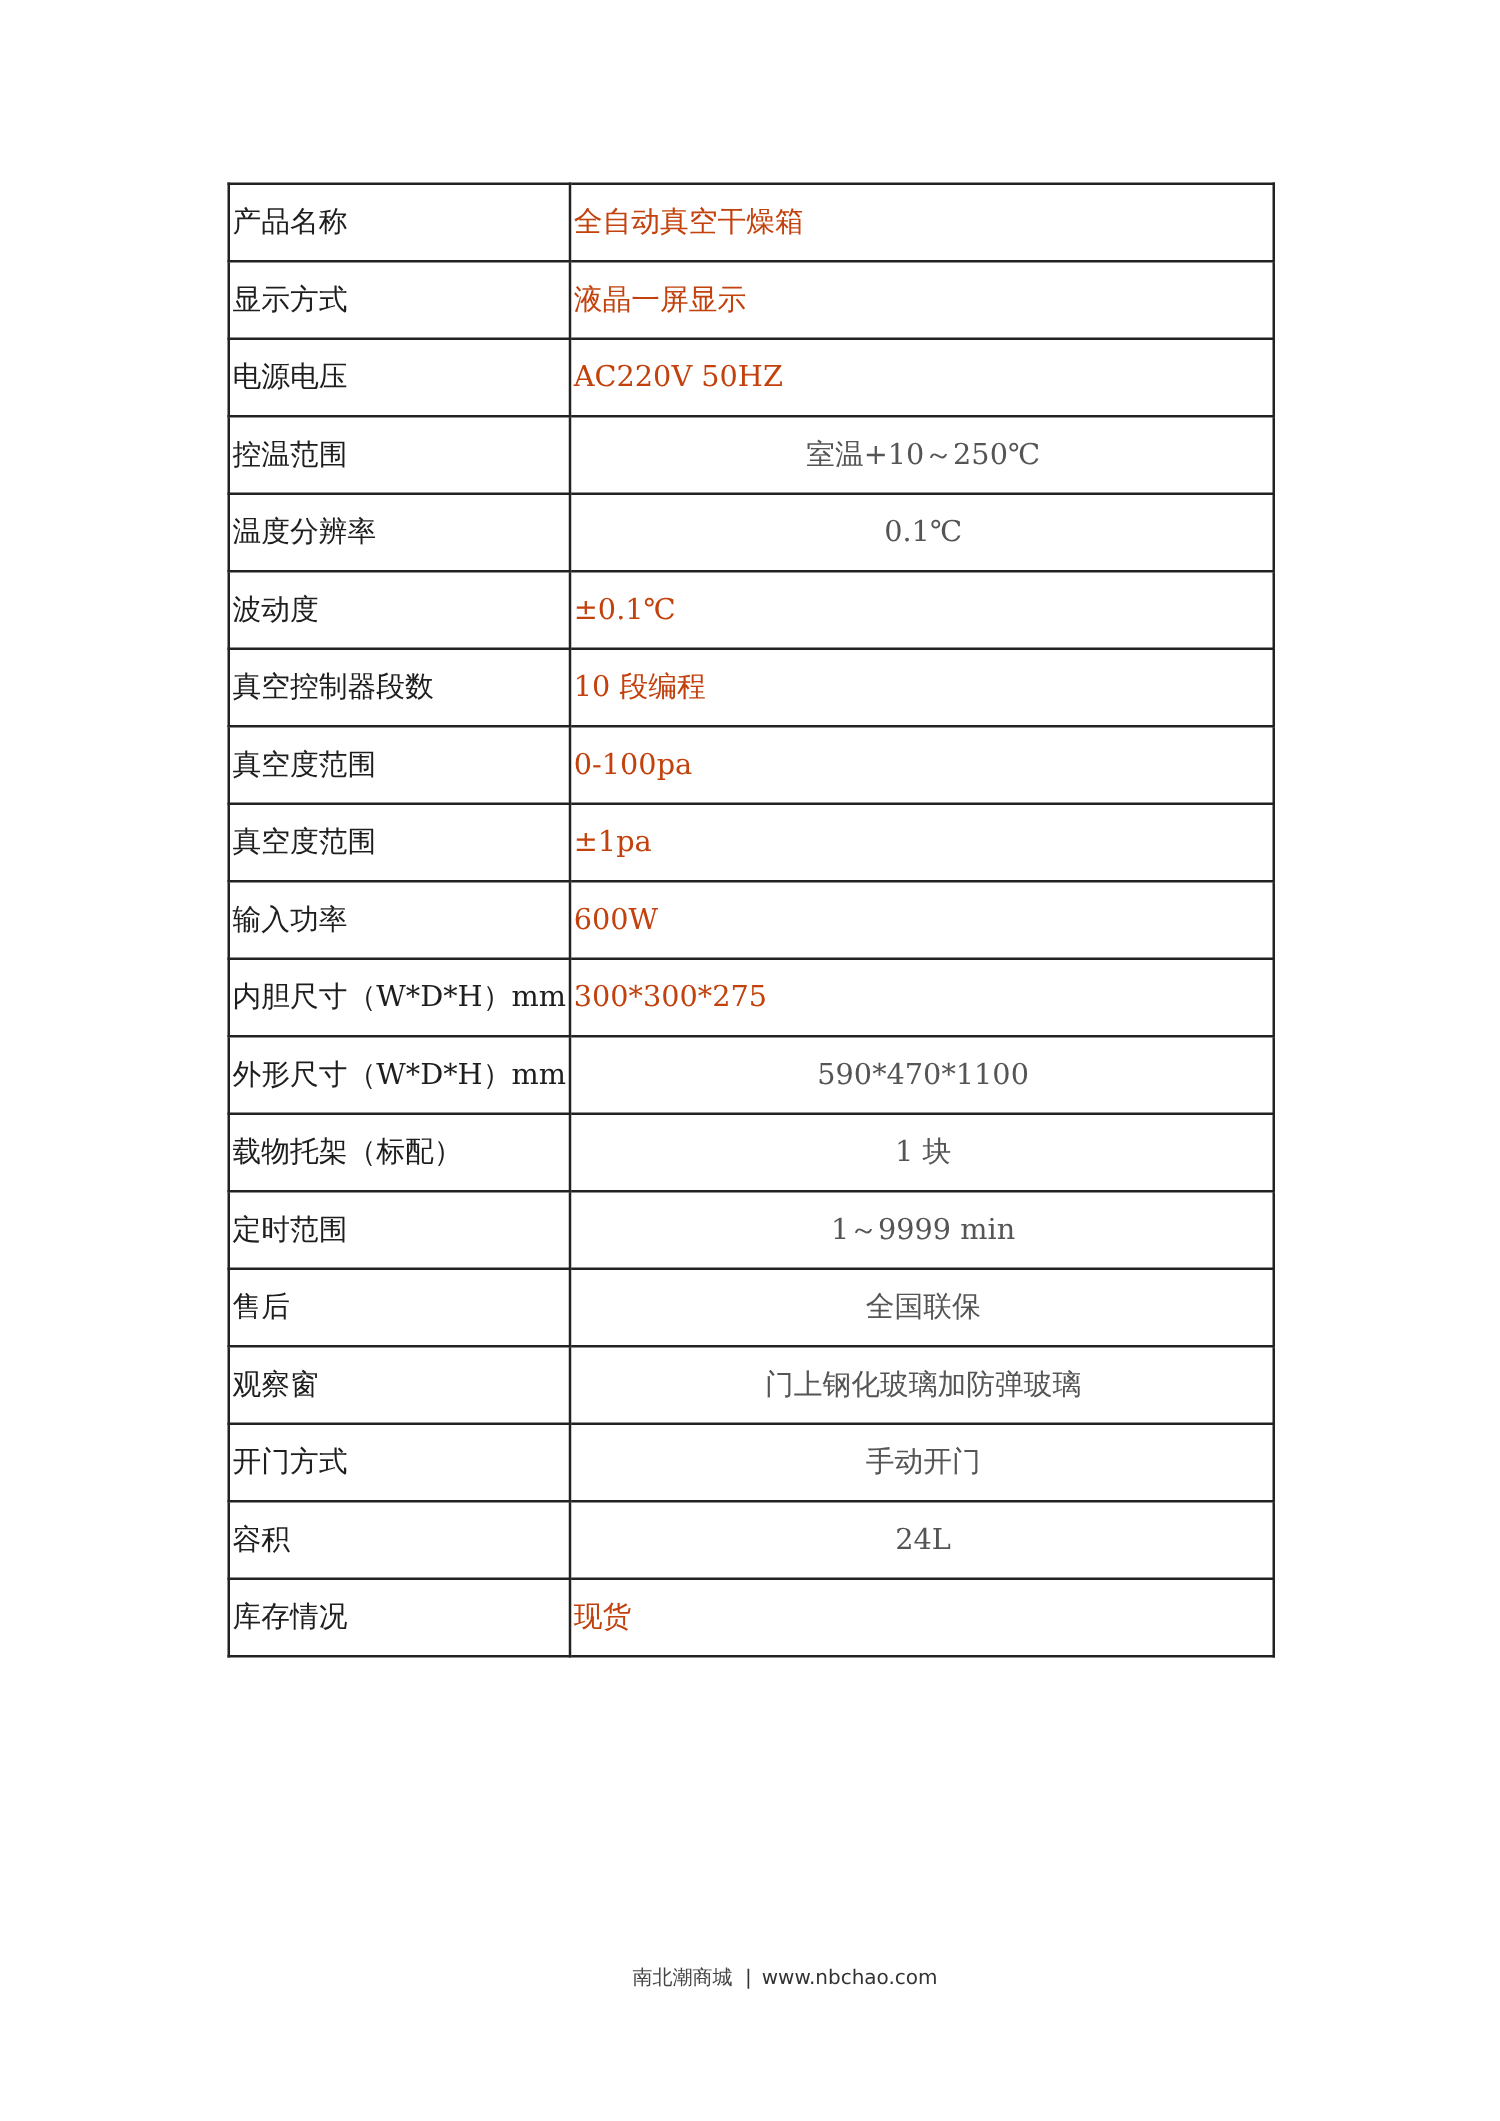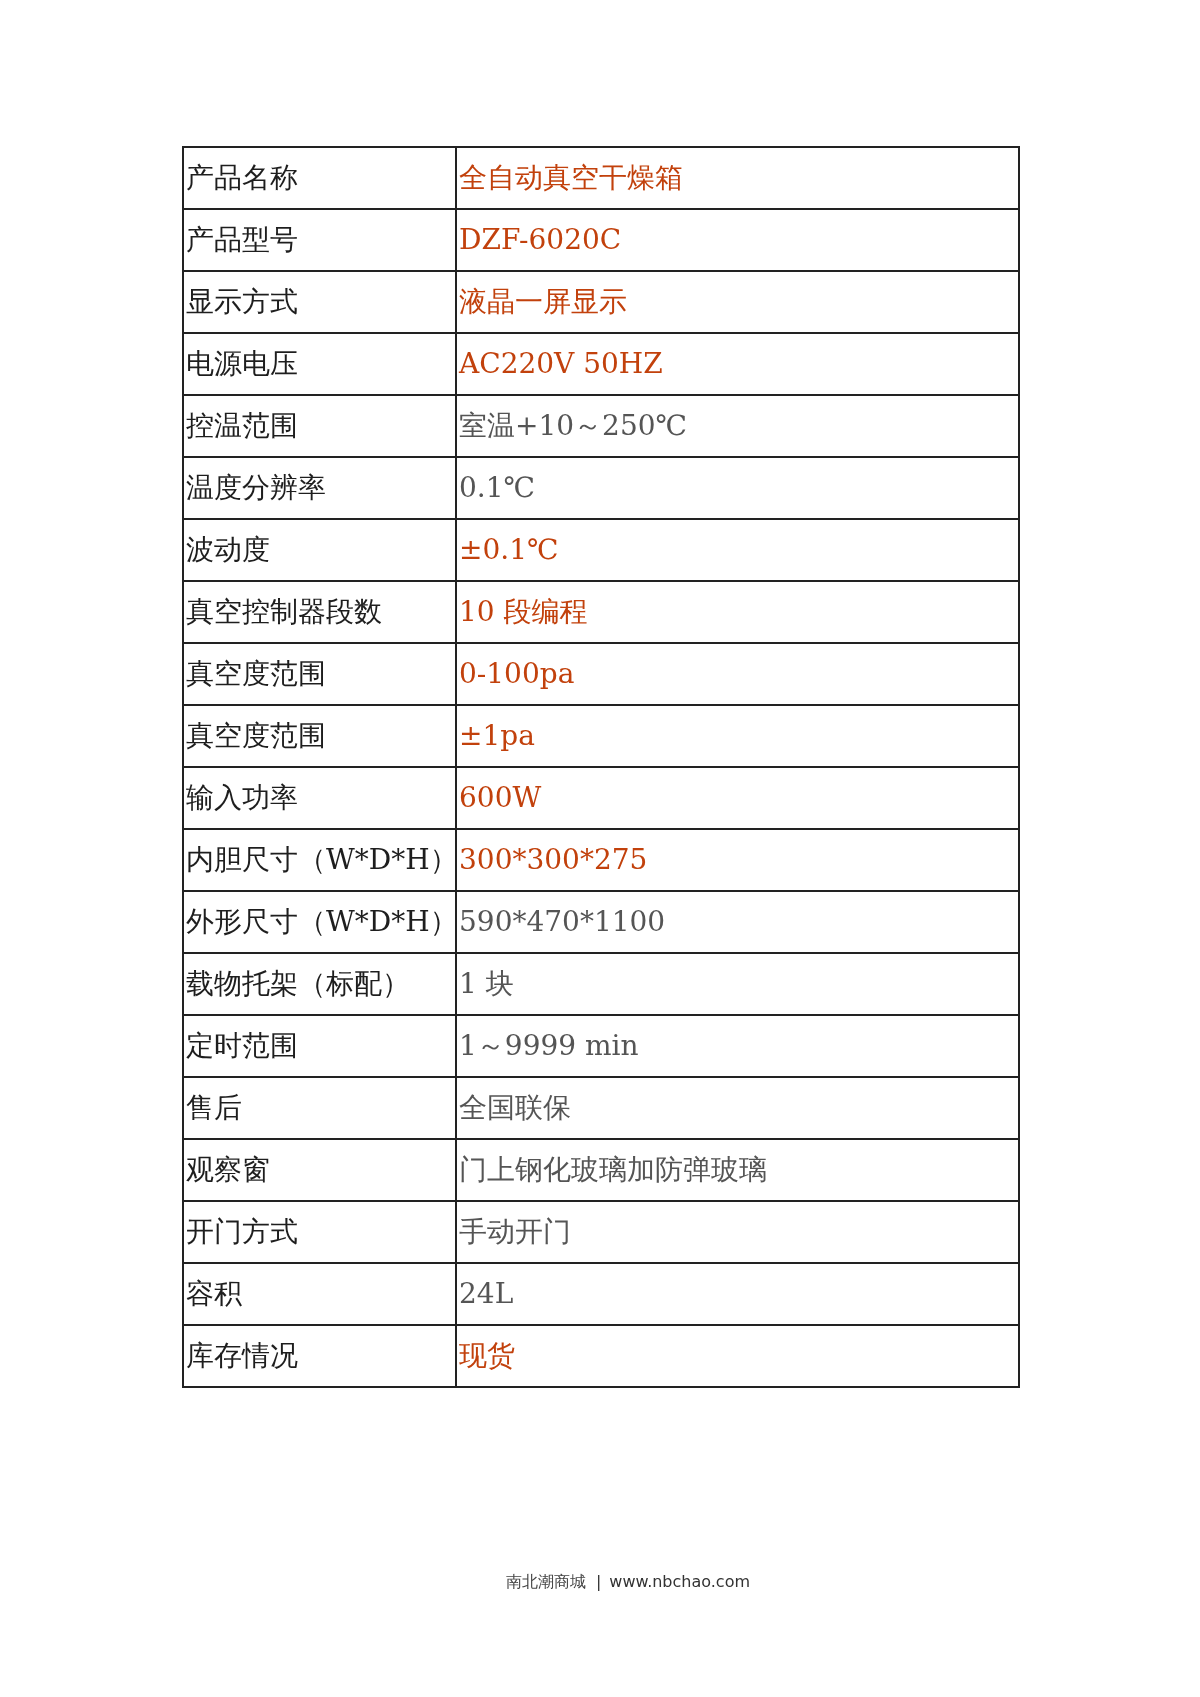--- a/index.html
+++ b/index.html
@@ -20,37 +20,38 @@
       left: 182px;
       top: 146px;
       width: 838px;
       border-collapse: collapse;
       table-layout: fixed;
     }
     .spec-table td {
       border: 2.5px solid #222222;
       height: 60px;
       padding: 0 0 0 2px;
-      font-size: 28px;
+      font-size: 23px;
       line-height: 60px;
       vertical-align: middle;
       white-space: nowrap;
       overflow: hidden;
       letter-spacing: 0px;
       margin-left: 20px;
     }
     .spec-table td.label {
       width: 269px;
       color: #1e1e1e;
     }
     .spec-table td.value {
       color: #c2410c;
     }
     .spec-table td.value.light {
       color: #555555;
+      text-align: center;
     }
     .footer {
       position: absolute;
       top: 1572px;
       left: 0;
       width: 1200px;
       text-align: center;
       font-family: "DejaVu Sans", "Liberation Sans", sans-serif;
       font-size: 16px;
       color: #333333;
@@ -60,24 +61,20 @@
     .footer .sep { margin: 0 8px 0 10px; }
   </style>
 </head>
 <body>
 
 <table class="spec-table">
   <tbody>
     <tr>
       <td class="label">产品名称</td>
       <td class="value">全自动真空干燥箱</td>
-    </tr>
-    <tr>
-      <td class="label">产品型号</td>
-      <td class="value">DZF-6020C</td>
     </tr>
     <tr>
       <td class="label">显示方式</td>
       <td class="value">液晶一屏显示</td>
     </tr>
     <tr>
       <td class="label">电源电压</td>
       <td class="value">AC220V 50HZ</td>
     </tr>
     <tr>

